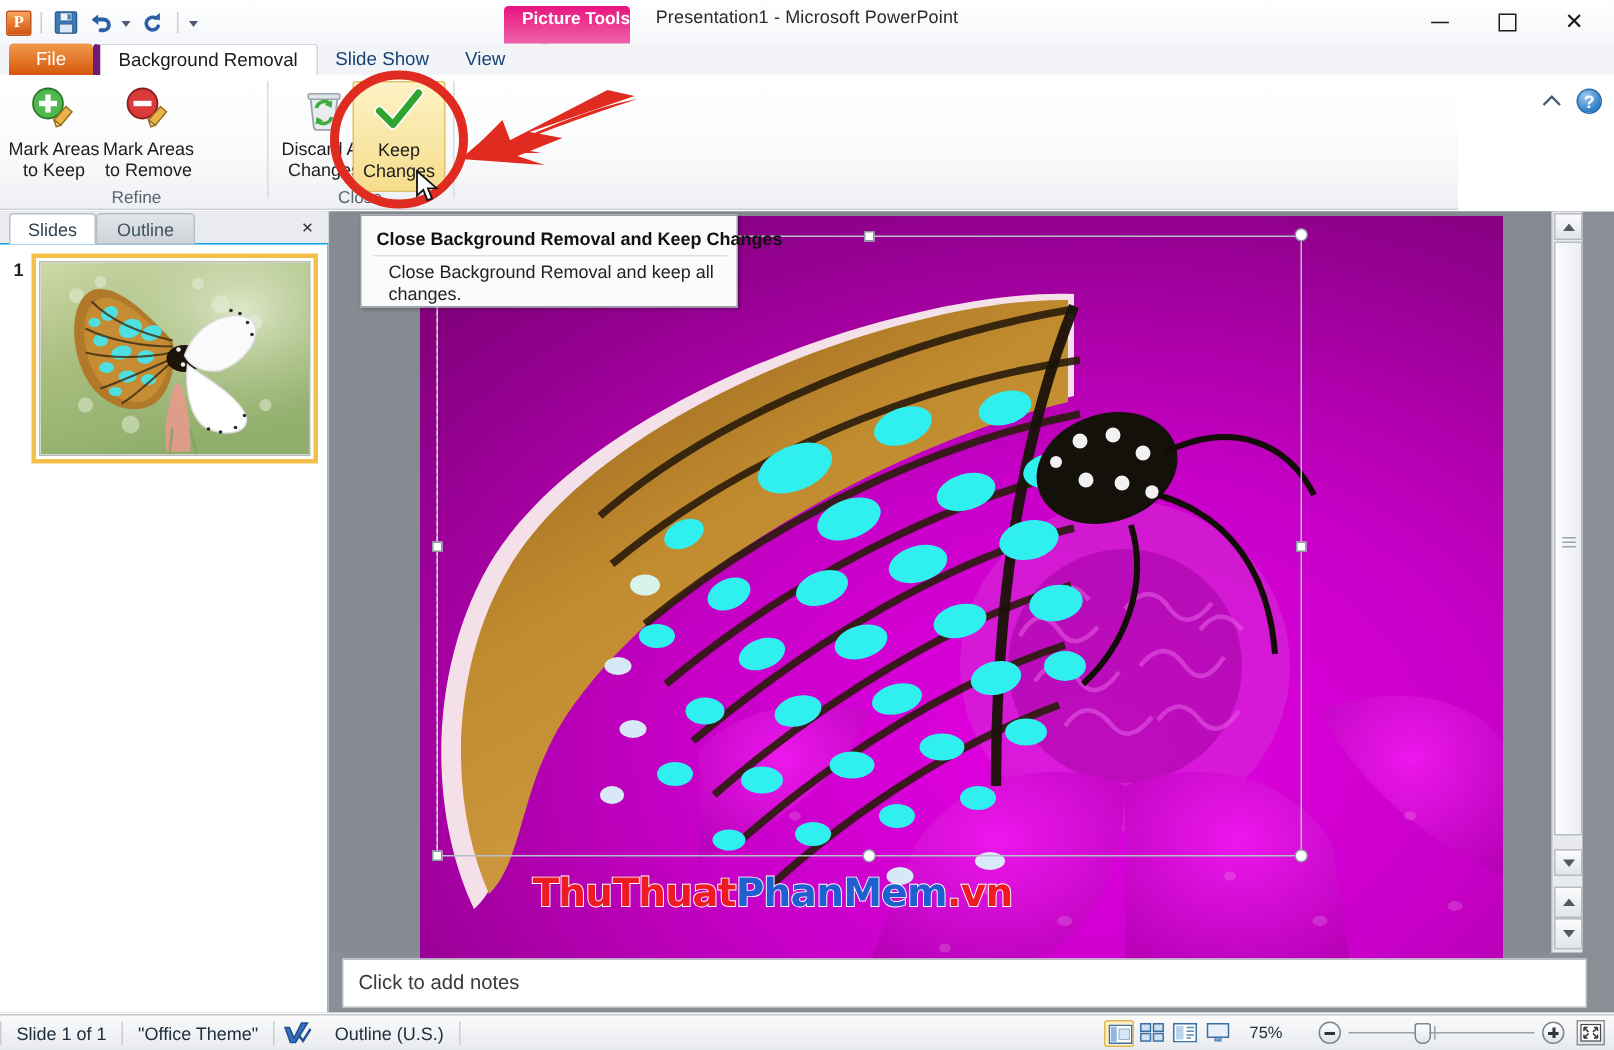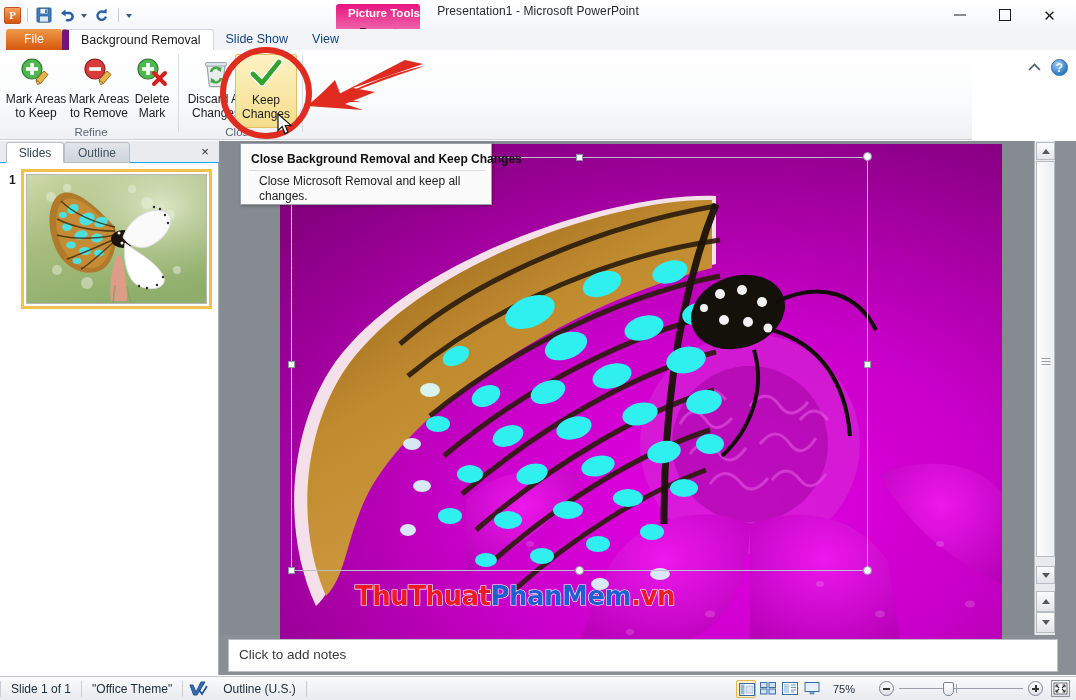--- a/index.html
+++ b/index.html
@@ -68,21 +68,21 @@
     height:21px; line-height:21px; padding:0 12px; font-size:12.5px; color:#16447a;
     position:relative; white-space:nowrap; cursor:default;
   }
   .tab.file {
     background:linear-gradient(#f09a4a,#d5580d); color:#ffffff;
     margin-left:6px; width:56px; padding:0; text-align:center;
     border-top-left-radius:3px; border-top-right-radius:3px; height:21px;
   }
   .tab.active {
     background:#ffffff; color:#1a1a1a;
-    border-left:7px solid #701a75; border-right:1px solid #d2d6dc; border-top:1px solid #d2d6dc;
+    border-left:5px solid #701a75; border-right:1px solid #d2d6dc; border-top:1px solid #d2d6dc;
     border-top-left-radius:3px; border-top-right-radius:3px;
   }
 
   .ribhelp { position:absolute; right:8px; top:30px; display:flex; align-items:center; gap:9px; }
   .collapse-ic { width:15px; height:15px; position:relative; }
   .help-ic {
     width:17px; height:17px; border-radius:50%;
     background:radial-gradient(circle at 35% 28%, #9ecbf2, #2f7fc4 70%);
     color:#fff; font-weight:bold; font-size:12px; line-height:17px; text-align:center;
     border:1px solid #2a6ca8;
@@ -314,34 +314,20 @@
             <path d="M17 24 L25 15 L29 18.5 L21.5 27.5 Z" fill="#e8b34a" stroke="#9a6f1c" stroke-width="1"></path>
             <path d="M17 24 L18.5 28.5 L21.5 27.5 Z" fill="#f2dcae" stroke="#9a6f1c" stroke-width="1"></path>
           </svg>
         </div>
         <div class="blabel">
           <span>Mark Areas</span><br>
           <span>to Remove</span>
         </div>
       </div>
 
-      <div class="bigbtn" style="left:124px; width:56px;">
-        <div class="bicon">
-          <svg width="34" height="34" viewBox="0 0 34 34">
-            <circle cx="13" cy="13" r="10" fill="#4fb84f" stroke="#2d7a2d" stroke-width="1.2"></circle>
-            <rect x="11.2" y="7" width="3.6" height="12" fill="#ffffff"></rect>
-            <rect x="7" y="11.2" width="12" height="3.6" fill="#ffffff"></rect>
-            <path d="M19 17 L30 28 M30 17 L19 28" stroke="#d52020" stroke-width="4" stroke-linecap="round"></path>
-          </svg>
-        </div>
-        <div class="blabel">
-          <span>Delete</span><br>
-          <span>Mark</span>
-        </div>
-      </div>
 
       <div class="gtitle" style="left:0; width:182px;">Refine</div>
     </div>
 
     <div class="gdivider" style="left:178px;"></div>
 
     <div class="rgroup" style="left:180px; width:120px;">
       <div class="bigbtn" style="left:2px;">
         <div class="bicon">
           <svg width="34" height="34" viewBox="0 0 34 34">
@@ -643,21 +629,21 @@
     <div class="h-sq" style="left:-3px; top:204px;"></div>
     <div class="h-sq" style="left:573px; top:204px;"></div>
     <div class="h-sq" style="left:-3px; top:410px;"></div>
     <div class="h-ci" style="left:284px; top:409px;"></div>
     <div class="h-ci" style="left:572px; top:409px;"></div>
   </div>
 
   <div class="tooltip">
     <div class="tt-title">Close Background Removal and Keep Changes</div>
     <div class="tt-rule"></div>
-    <div class="tt-body">Close Microsoft Removal and keep all changes.</div>
+    <div class="tt-body">Close Background Removal and keep all changes.</div>
   </div>
 
   <div class="annot ann-circle"></div>
   <div class="annot" style="left:305px; top:58px; width:122px; height:62px;">
     <svg width="122" height="62" viewBox="0 0 122 62">
       <path d="M118 6 L48 30 L70 34 L40 46 L58 52 L2 48 L30 24 L34 36 L100 2 Z" fill="#e02b20"></path>
       <path d="M120 8 C96 16 60 28 34 40 L56 44 L8 44 L30 22 L36 38 C64 24 98 12 120 8 Z" fill="#e02b20"></path>
     </svg>
   </div>
 

